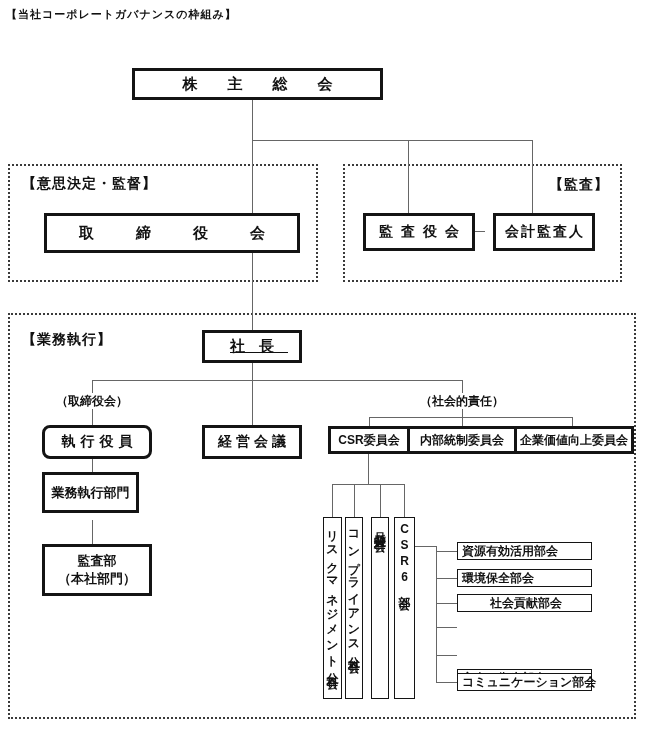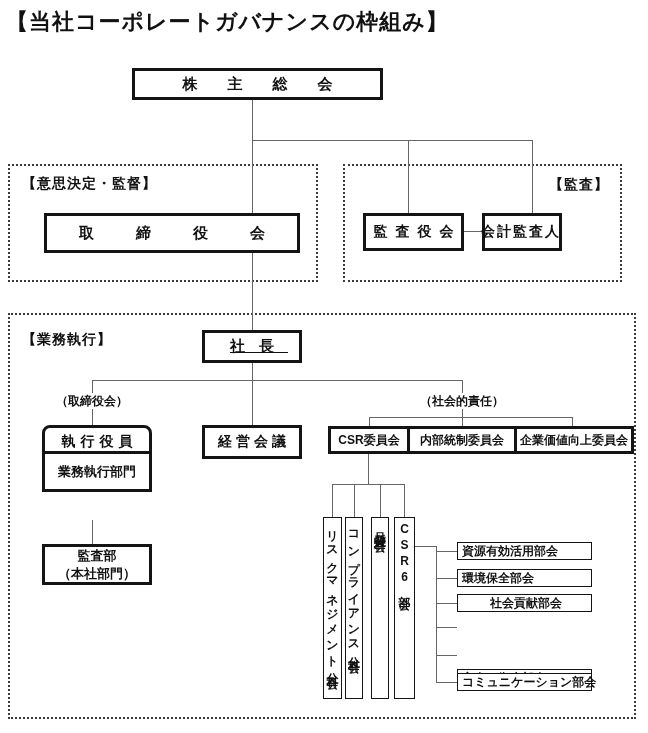--- a/index.html
+++ b/index.html
@@ -1,21 +1,21 @@
 <!DOCTYPE html>
 <html><head>
 <meta charset="utf-8">
 <style>
   html,body { margin:0; padding:0; background:#fff; }
   .stage {
     position:relative; width:648px; height:733px; background:#fff;
     font-family:"Liberation Sans","DejaVu Sans",sans-serif; color:#111;
     overflow:hidden;
   }
-  .title { position:absolute; left:6px; top:7px; font-size:22px; font-weight:bold; letter-spacing:1px; z-index:3; }
+  .title { position:absolute; left:6px; top:7px; font-size:11px; font-weight:bold; letter-spacing:1px; z-index:3; }
   .ln { position:absolute; background:#666; z-index:1; }
   .dash { position:absolute; border:2px dotted #3a3a3a; box-sizing:border-box; background:transparent; z-index:0; }
   .sec { position:absolute; font-size:14px; font-weight:bold; z-index:3; letter-spacing:1px; }
   .bx {
     position:absolute; background:#fff; border:3px solid #141414; box-sizing:border-box;
     display:flex; align-items:center; justify-content:center;
     font-weight:bold; z-index:2; white-space:nowrap;
   }
   .f15 { font-size:15px;justify-content:center; } .f14 { font-size:14px; } .f13 { font-size:13px; }
   .two-line { flex-direction:column; line-height:1.35; }
@@ -97,25 +97,25 @@
   <div class="sec" style="left:22px; top:331px;">【業務執行】</div>
 
   <div class="bx f15" style="left:132px; top:68px; width:251px; height:32px;">
     <span class="ls30">株主総会</span>
   </div>
 
   <div class="bx f15" style="left:44px; top:213px; width:256px; height:40px;">
     <span class="ls42">取締役会</span>
   </div>
 
-  <div class="bx f14" style="left:363px; top:213px; width:101px; height:38px;">
+  <div class="bx f14" style="left:363px; top:213px; width:112px; height:38px;">
     <span class="ls8">監査役会</span>
   </div>
 
-  <div class="bx f14" style="left:482px; top:213px; width:80px; height:38px;justify-content:flex-end;">
+  <div class="bx f14" style="left:493px; top:213px; width:102px; height:38px;">
     <span class="ls2">会計監査人</span>
   </div>
 
   <div class="bx f15" style="left:202px; top:330px; width:100px; height:33px;">
     <span class="ls14">社長</span>
   </div>
 
   <div class="olabel" style="left:53px; top:393px; width:78px; height:16px;">（取締役会）</div>
   <div class="olabel" style="left:414px; top:393px; width:96px; height:16px;">（社会的責任）</div>
 
@@ -126,23 +126,23 @@
   <div class="bx f14" style="left:202px; top:425px; width:100px; height:34px;">
     <span class="ls4">経営会議</span>
   </div>
 
   <div class="crow">
     <div class="ccell" style="width:82px;">CSR委員会</div>
     <div class="ccell" style="width:110px;">内部統制委員会</div>
     <div class="ccell" style="width:120px;">企業価値向上委員会</div>
   </div>
 
-  <div class="bx f13" style="left:42px; top:451px; width:110px; height:41px;font-family:Liberation Mono, monospace;">業務執行部門</div>
+  <div class="bx f13" style="left:42px; top:472px; width:97px; height:41px;font-family:Liberation Mono, monospace;">業務執行部門</div>
 
-  <div class="bx f13 two-line" style="left:42px; top:544px; width:110px; height:41px;">
+  <div class="bx f13 two-line" style="left:42px; top:544px; width:110px; height:52px;">
     <span>監査部</span>
     <span>（本社部門）</span>
   </div>
 
   <div class="vbx" style="left:323px; width:19px;">
     <span>リスクマネジメント分科会</span>
   </div>
   <div class="vbx" style="left:345px; width:18px;">
     <span>コンプライアンス分科会</span>
   </div>

